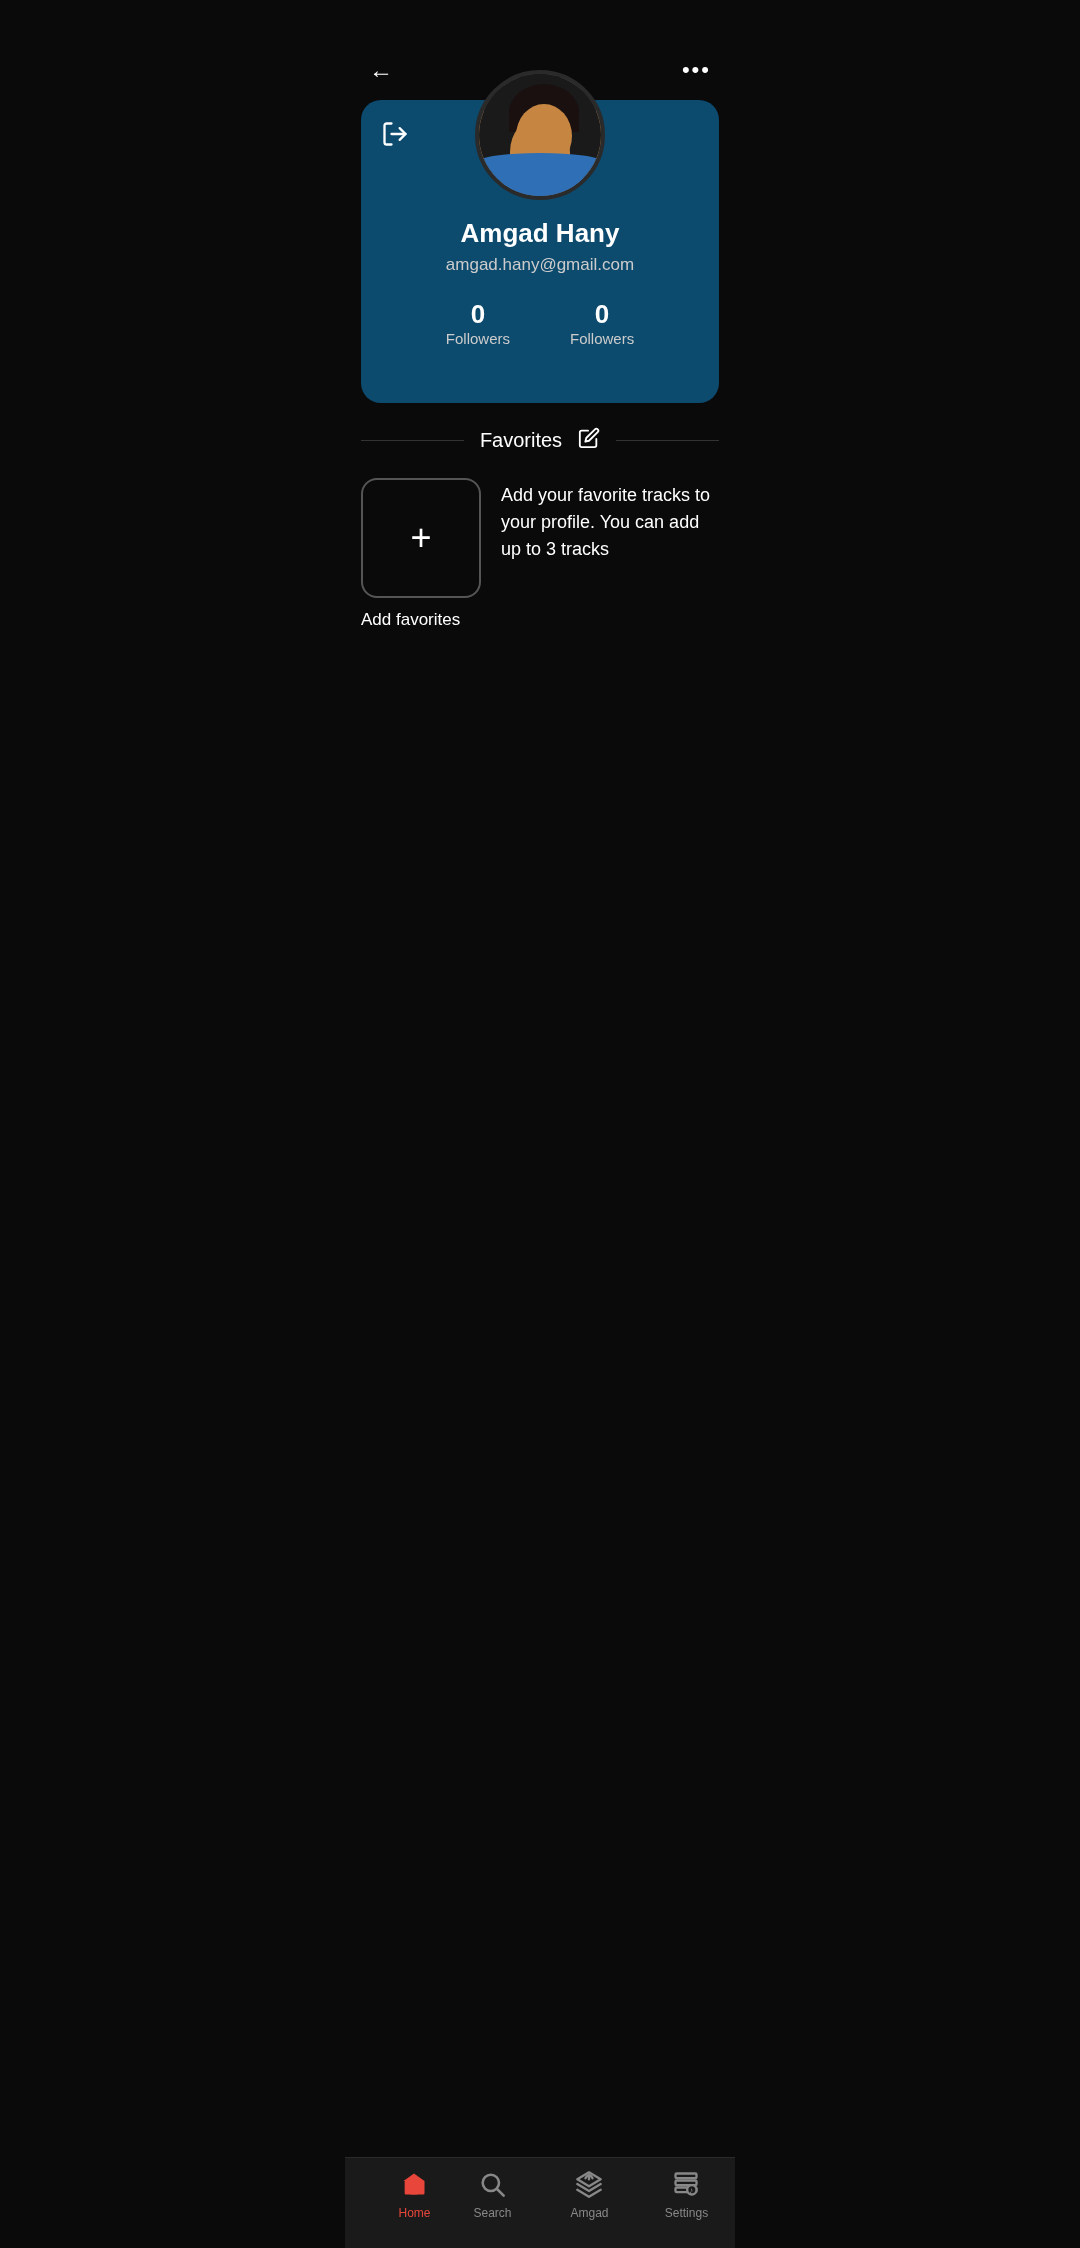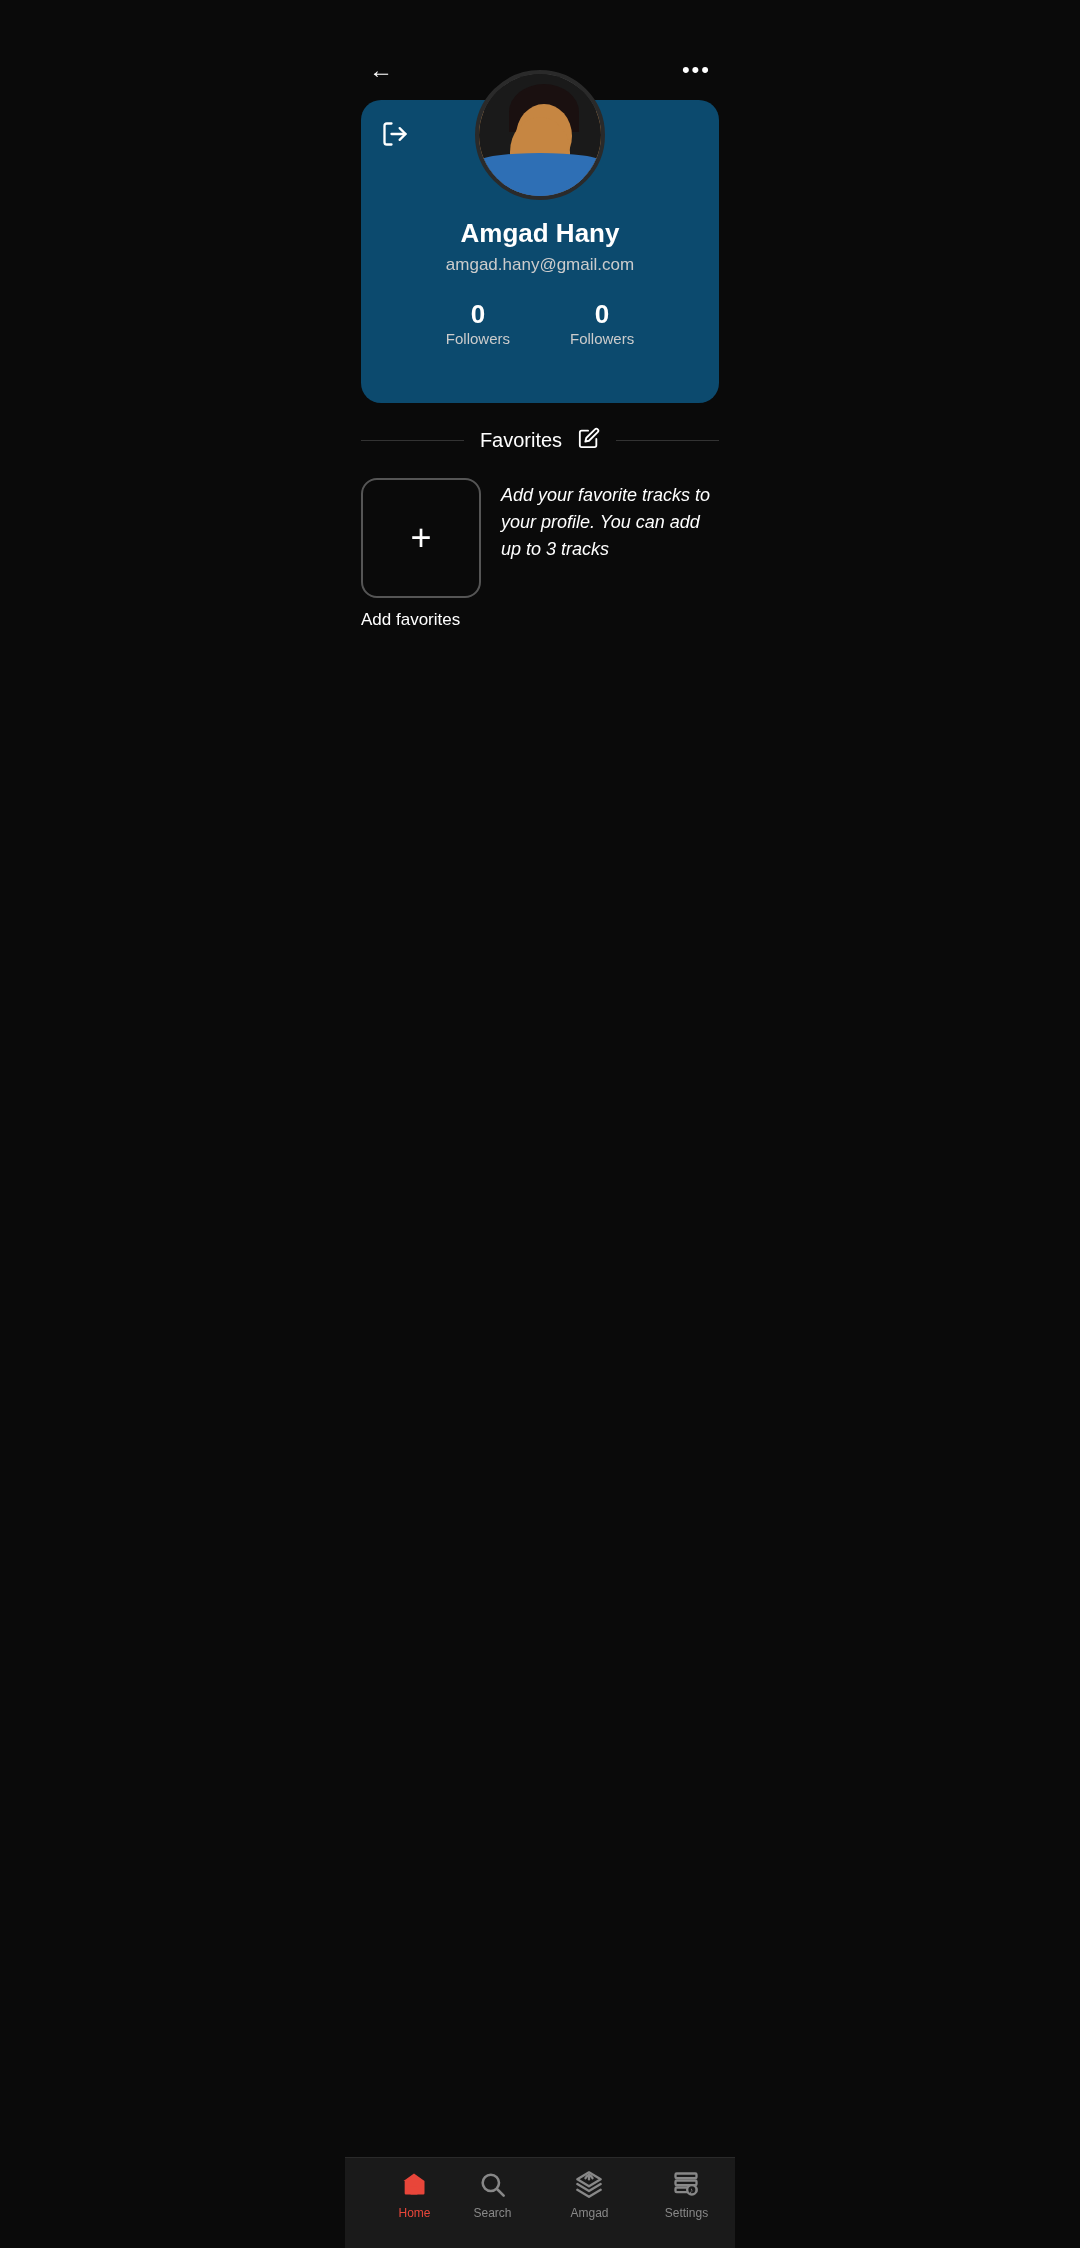--- a/index.html
+++ b/index.html
@@ -223,21 +223,20 @@
       align-items: center;
       justify-content: center;
       flex-shrink: 0;
     }
 
     .favorites-description {
       font-size: 18px;
       color: #ffffff;
       line-height: 1.5;
       padding-top: 4px;
-      font-style: italic;
     }
 
     .add-favorites-label {
       font-size: 17px;
       color: #ffffff;
       margin-top: 8px;
     }
 
     .bottom-nav {
       position: fixed;

